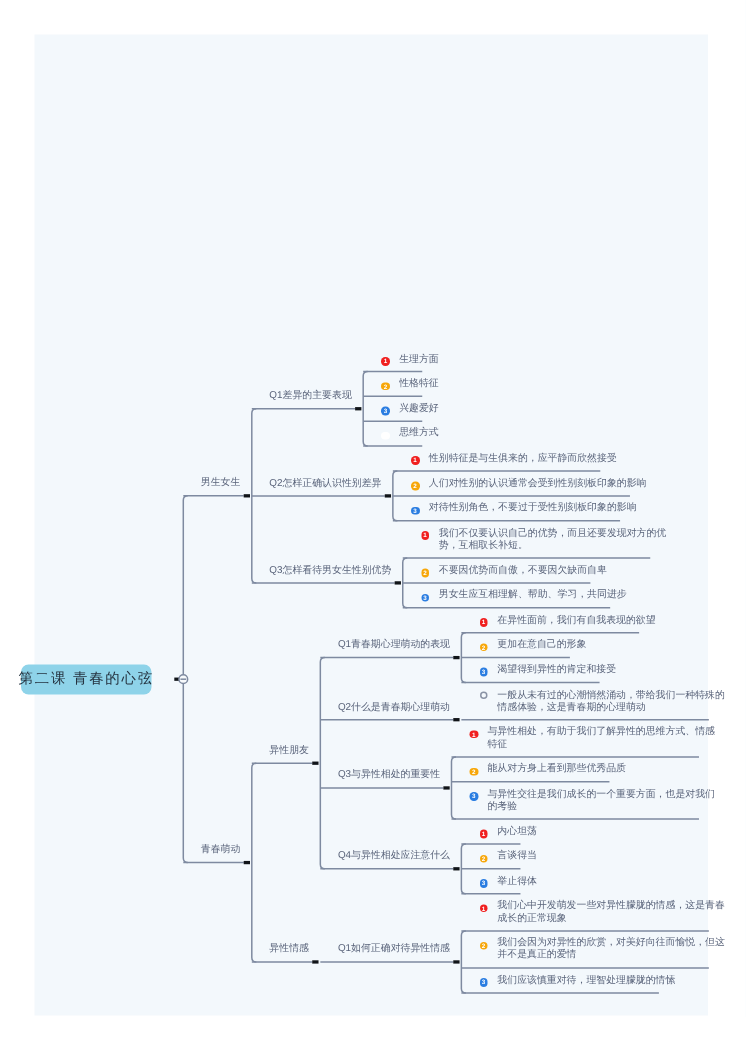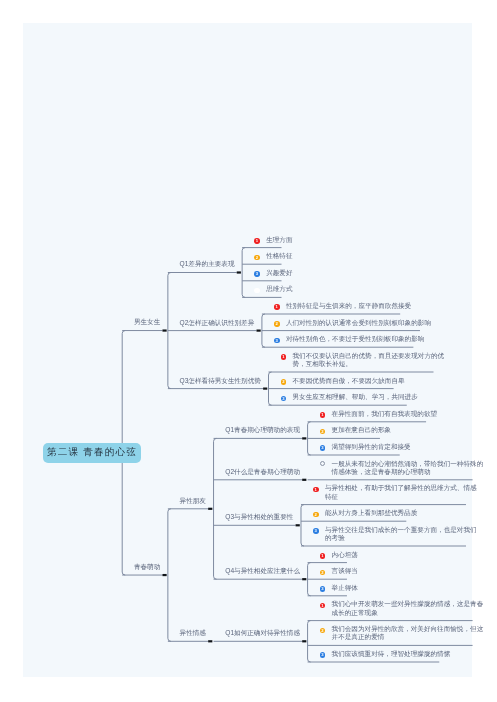--- a/index.html
+++ b/index.html
@@ -226,14 +226,14 @@
         <i>2</i>
       </span>
       <span class="ltxt">我们会因为对异性的欣赏，对美好向往而愉悦，但这并不是真正的爱情</span>
     </div>
     <div class="leafrow" style="left: 319.58px; width: 131.69px; top: 649.9px;">
       <span class="bdg" style="background: rgb(42, 125, 225); top: 2.6px;">
         <i>3</i>
       </span>
       <span class="ltxt">我们应该慎重对待，理智处理朦胧的情愫</span>
     </div>
-    <div class="root-node" style="background: rgb(142, 211, 233); color: rgb(36, 50, 63); height: 20px; top: 442.8px; left: 43px; width: 98px;">第二课 青春的心弦</div>
+    <div class="root-node" style="background: rgb(142, 211, 233); color: rgb(36, 50, 63); height: 20px; top: 442.8px; left: 14px; width: 87px;">第二课 青春的心弦</div>
   </div>
 
 </body></html>

